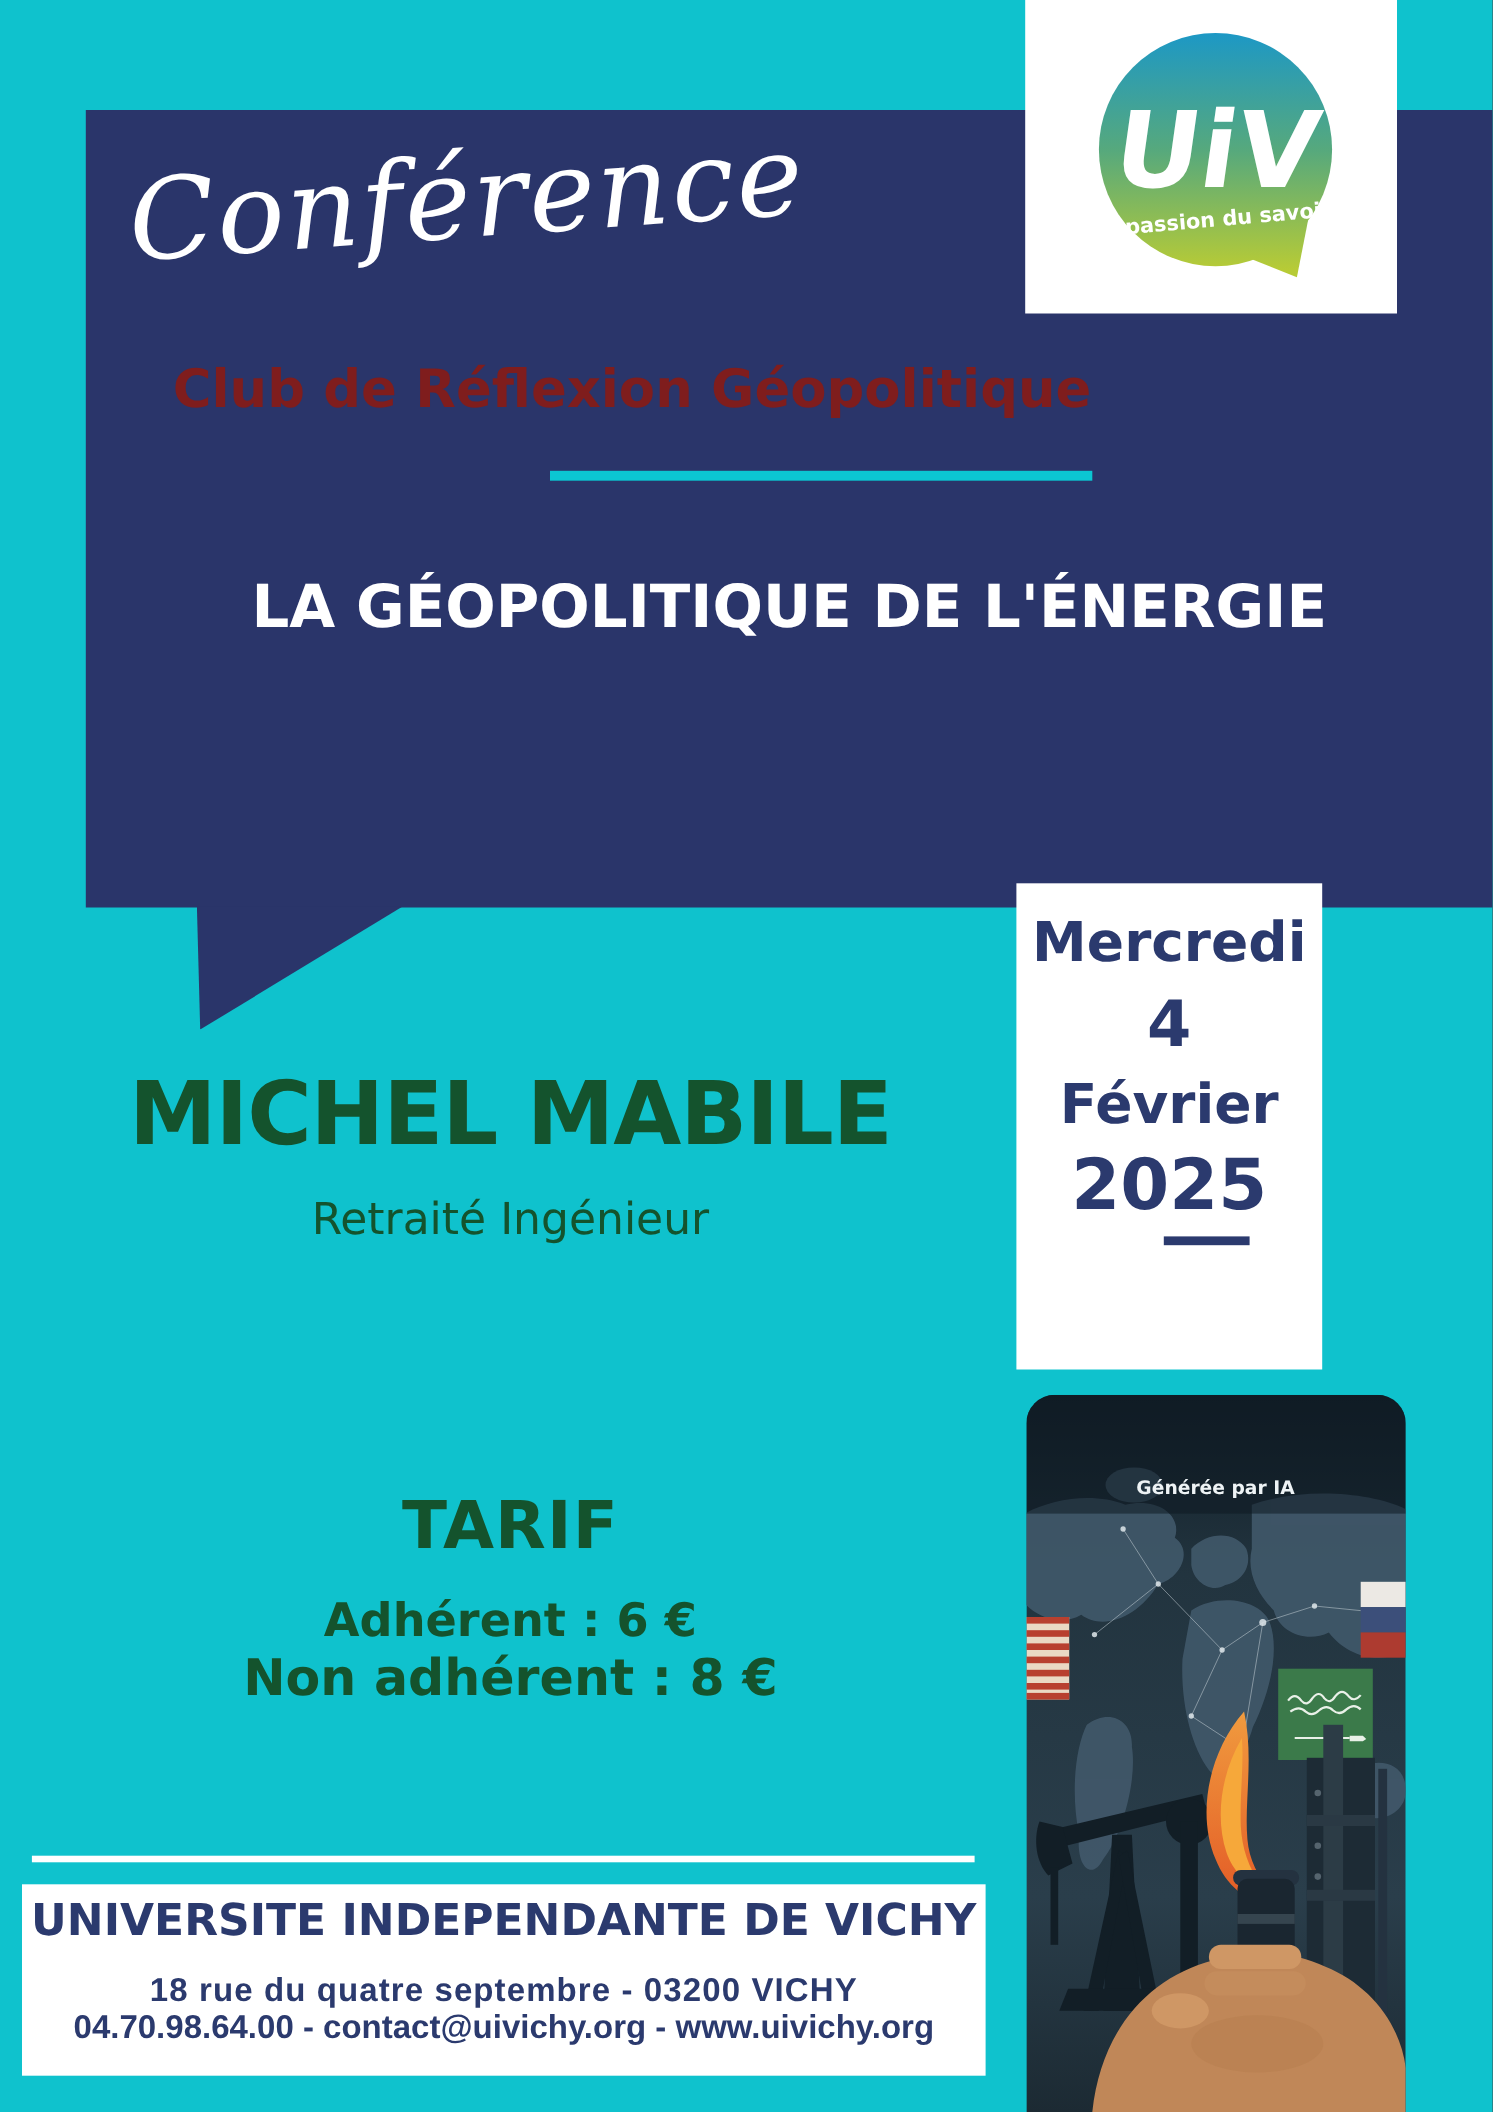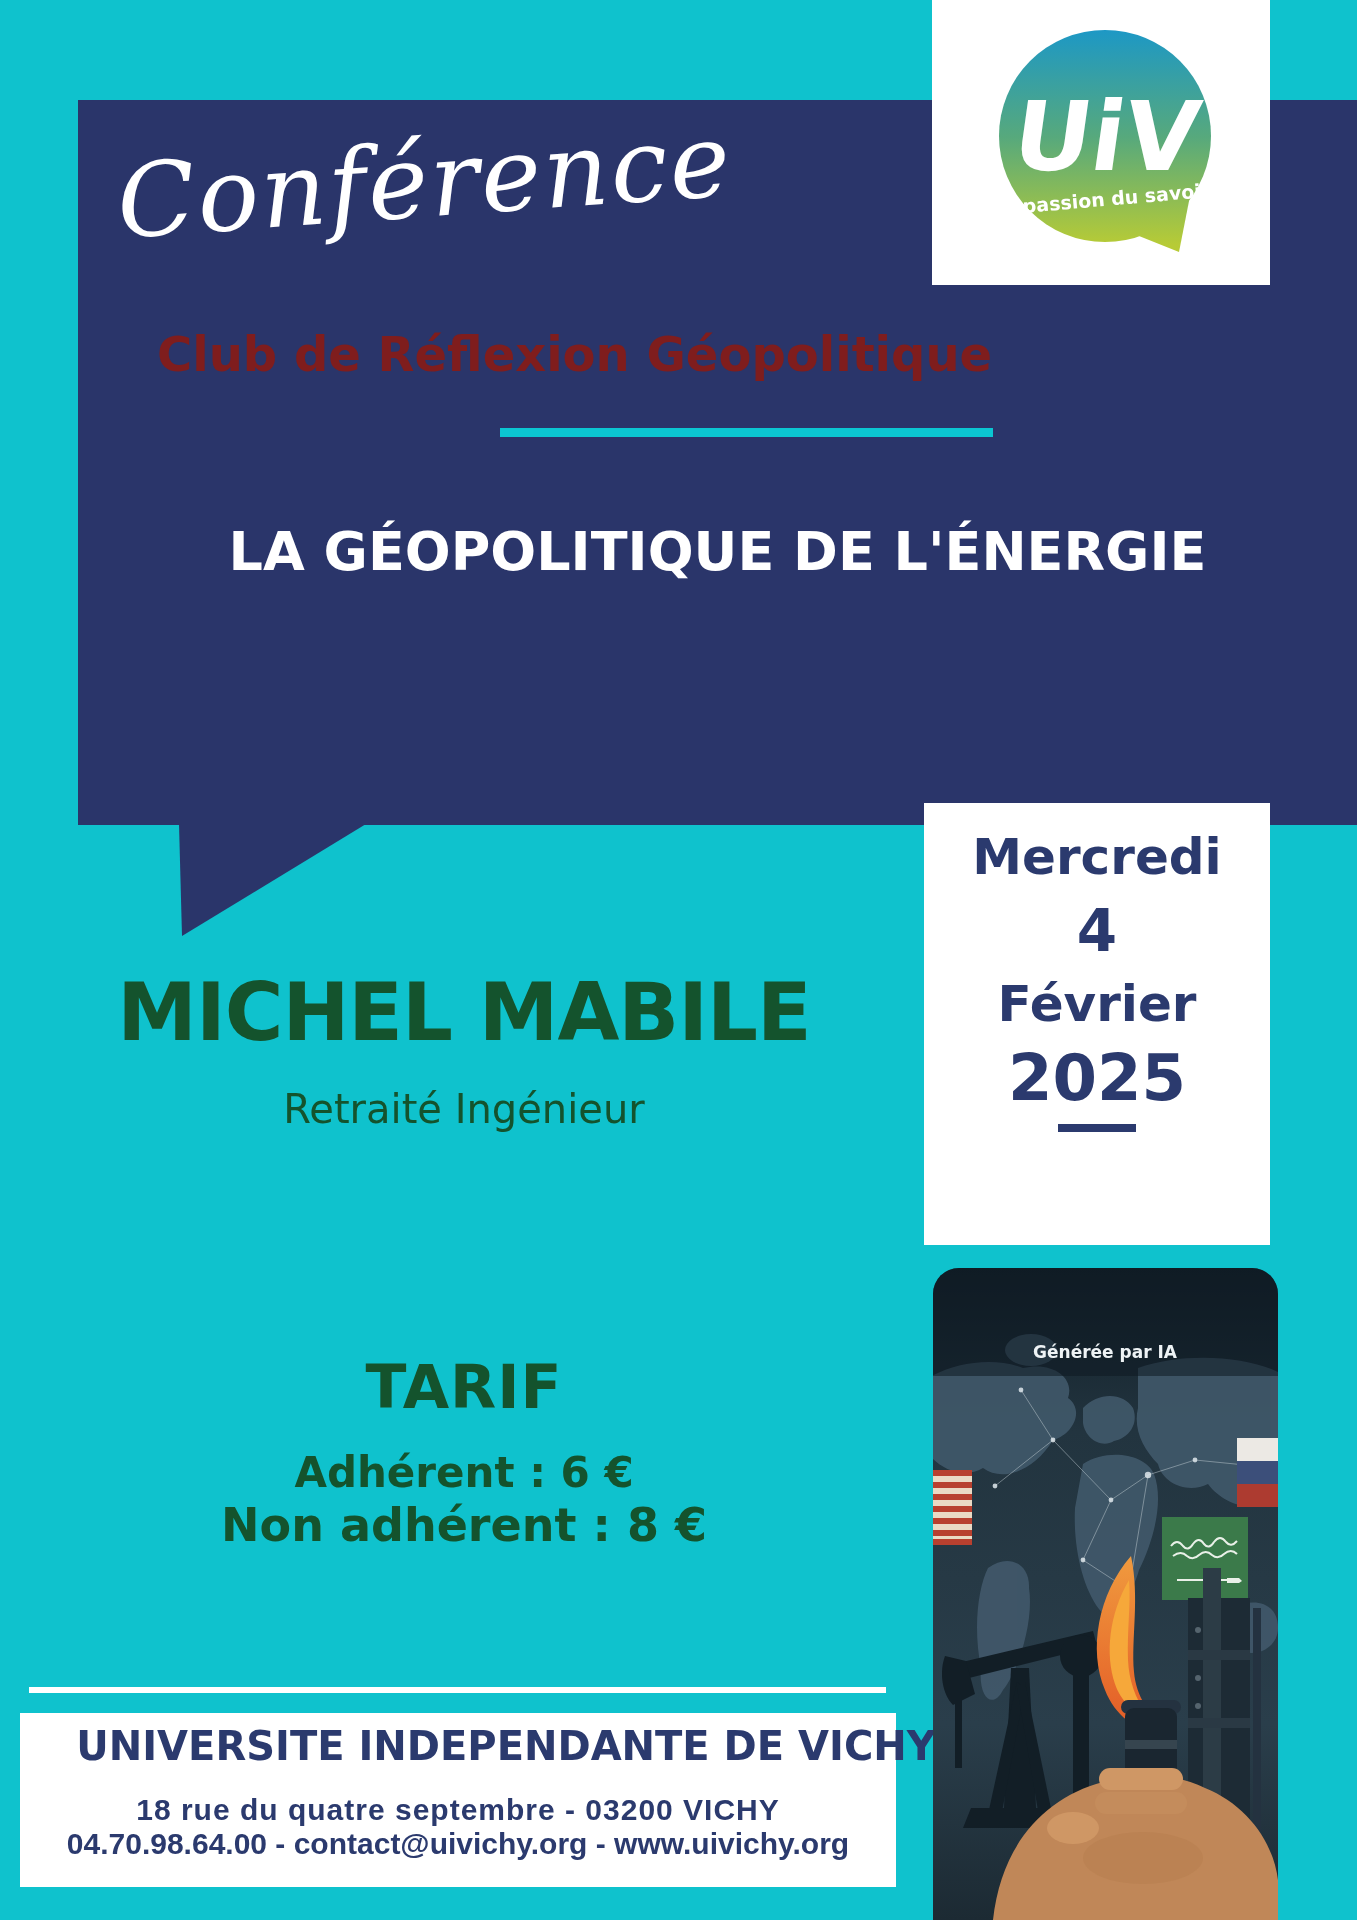--- a/index.html
+++ b/index.html
@@ -13,40 +13,40 @@
   .script-title{left:112px;top:126px;color:#fff;font-family:"DejaVu Serif","Liberation Serif",serif;
                 font-style:italic;font-size:102px;line-height:1.5;transform:rotate(-4deg);
                 transform-origin:left top;letter-spacing:2px;}
   .club-line{left:157px;top:326px;color:#7f1d1d;font-size:48px;font-weight:bold;letter-spacing:0px;}
   .divider{left:500px;top:428px;width:493px;height:9px;background:#0bc6d2;}
   .main-title{left:78px;top:520px;width:1279px;text-align:center;color:#fff;
               font-size:54px;font-weight:bold;letter-spacing:0px;}
   
   .logo-box{left:932px;top:0;width:338px;height:285px;background:#fff;}
   
-  .date-box{left:924px;top:803px;width:346px;height:442px;background:#fff;color:#2b3a6e;text-align:center;}
+  .date-box{left:924px;top:803px;width:278px;height:442px;background:#fff;color:#2b3a6e;text-align:center;}
   .date-box div{position:absolute;left:0;width:100%;font-weight:bold;}
   .d-weekday{top:25px;font-size:50px;}
   .d-day{top:94px;font-size:58px;}
   .d-month{top:172px;font-size:50px;}
   .d-year{top:238px;font-size:64px;}
   .d-bar{top:321px;left:134px !important;width:78px !important;height:8px;background:#2b3a6e;}
   .d-time{top:362px;font-size:50px;}
   
   .leftcol{left:78px;width:772px;text-align:center;color:#14532d;}
   .speaker-name{top:966px;font-size:80px;font-weight:bold;letter-spacing:-1px;}
   .speaker-role{top:1086px;font-size:40px;font-weight:normal;}
   .tarif-heading{top:1352px;font-size:60px;font-weight:bold;letter-spacing:1px;}
   .tarif-line1{top:1448px;font-size:42px;font-weight:bold;}
   .tarif-line2{top:1498px;font-size:46px;font-weight:bold;}
   
   .footer-line{left:29px;top:1687px;width:857px;height:6px;background:#fff;}
   .footer-bar{left:20px;top:1713px;width:876px;height:174px;background:#fff;color:#2b3a6e;text-align:center;}
   .footer-bar div{position:absolute;left:0;width:100%;}
-  .org-name{top:10px;font-size:40px;font-weight:bold;padding-left:48px;}
+  .org-name{top:10px;font-size:40px;font-weight:bold;}
   .addr{top:80px;font-size:30px;font-weight:bold;letter-spacing:1px;
         font-family:"Liberation Sans","DejaVu Sans",sans-serif;}
   .contact{top:114px;font-size:30px;font-weight:bold;
         font-family:"Liberation Sans","DejaVu Sans",sans-serif;}
   
   .ai-card{left:933px;top:1268px;width:345px;height:652px;border-radius:26px 26px 0 0;overflow:hidden;}
 </style>
 </head>
 <body>
 

